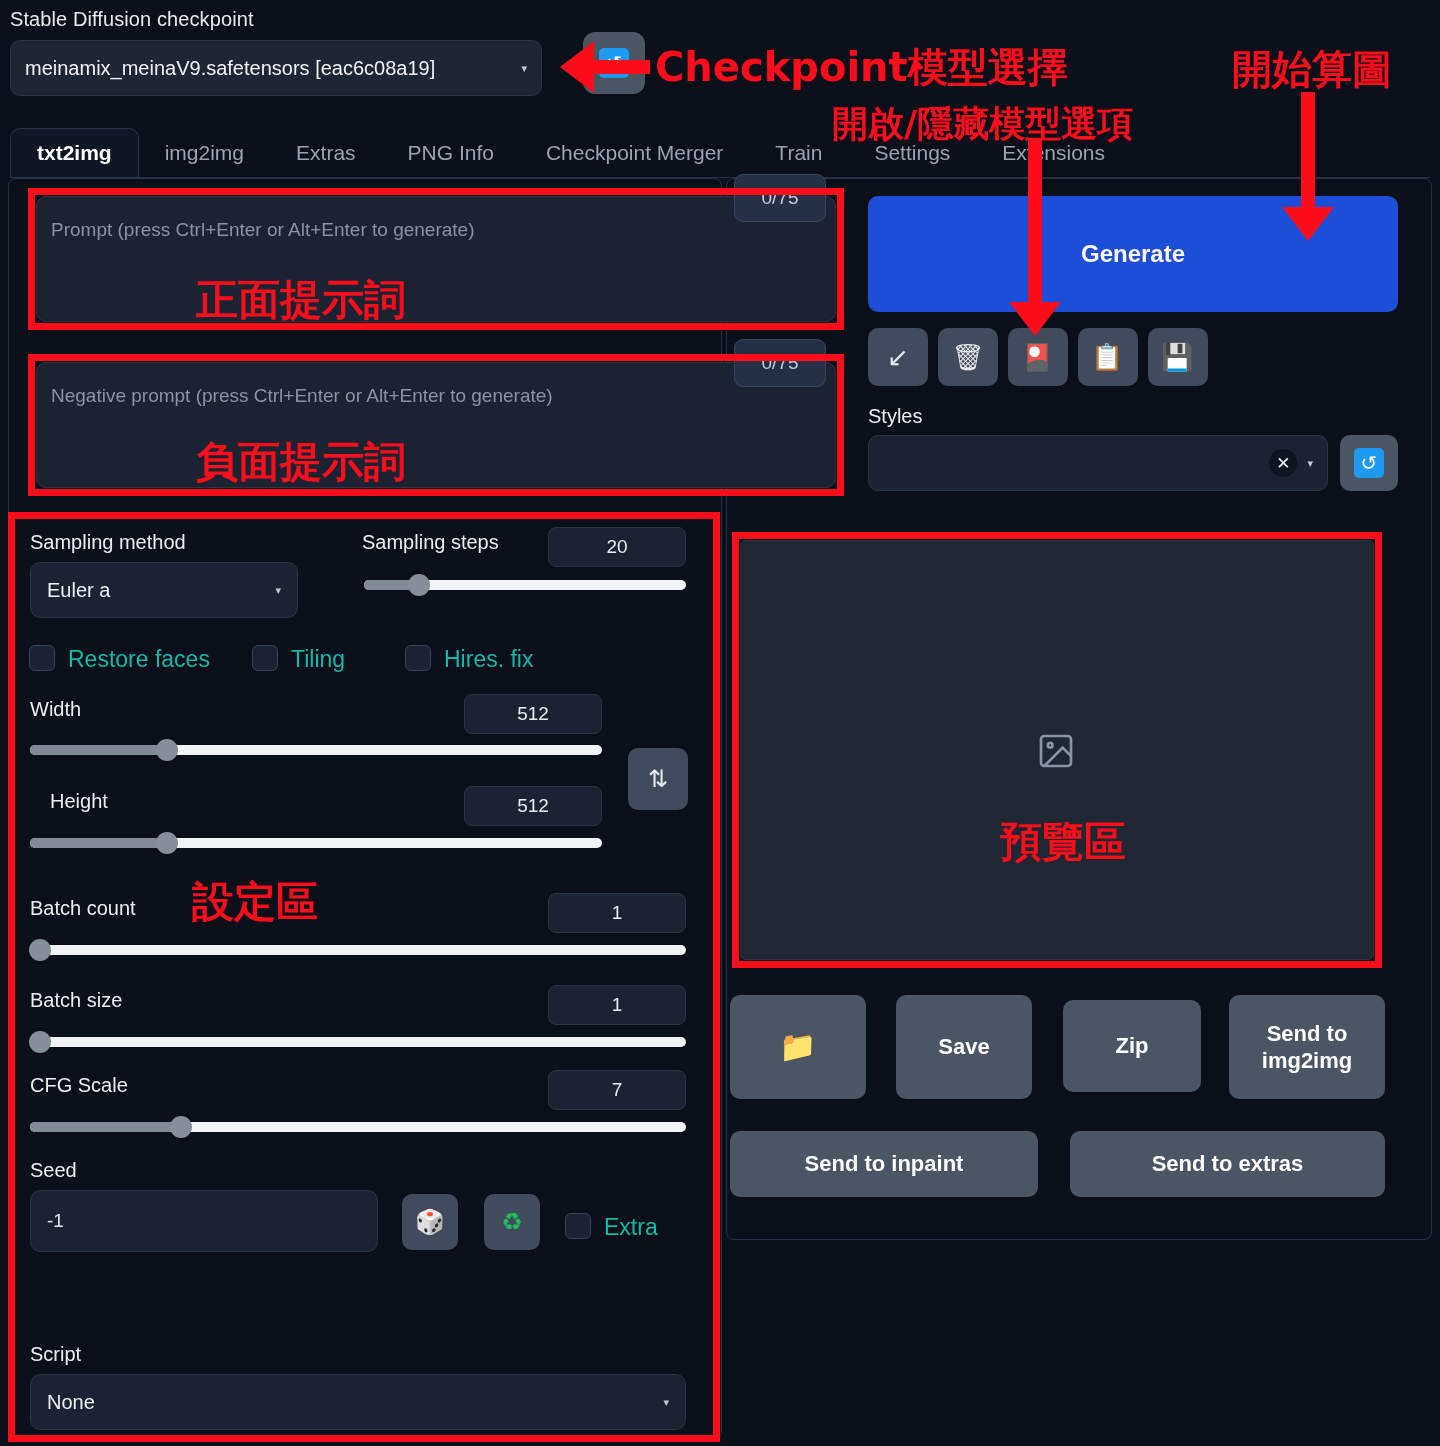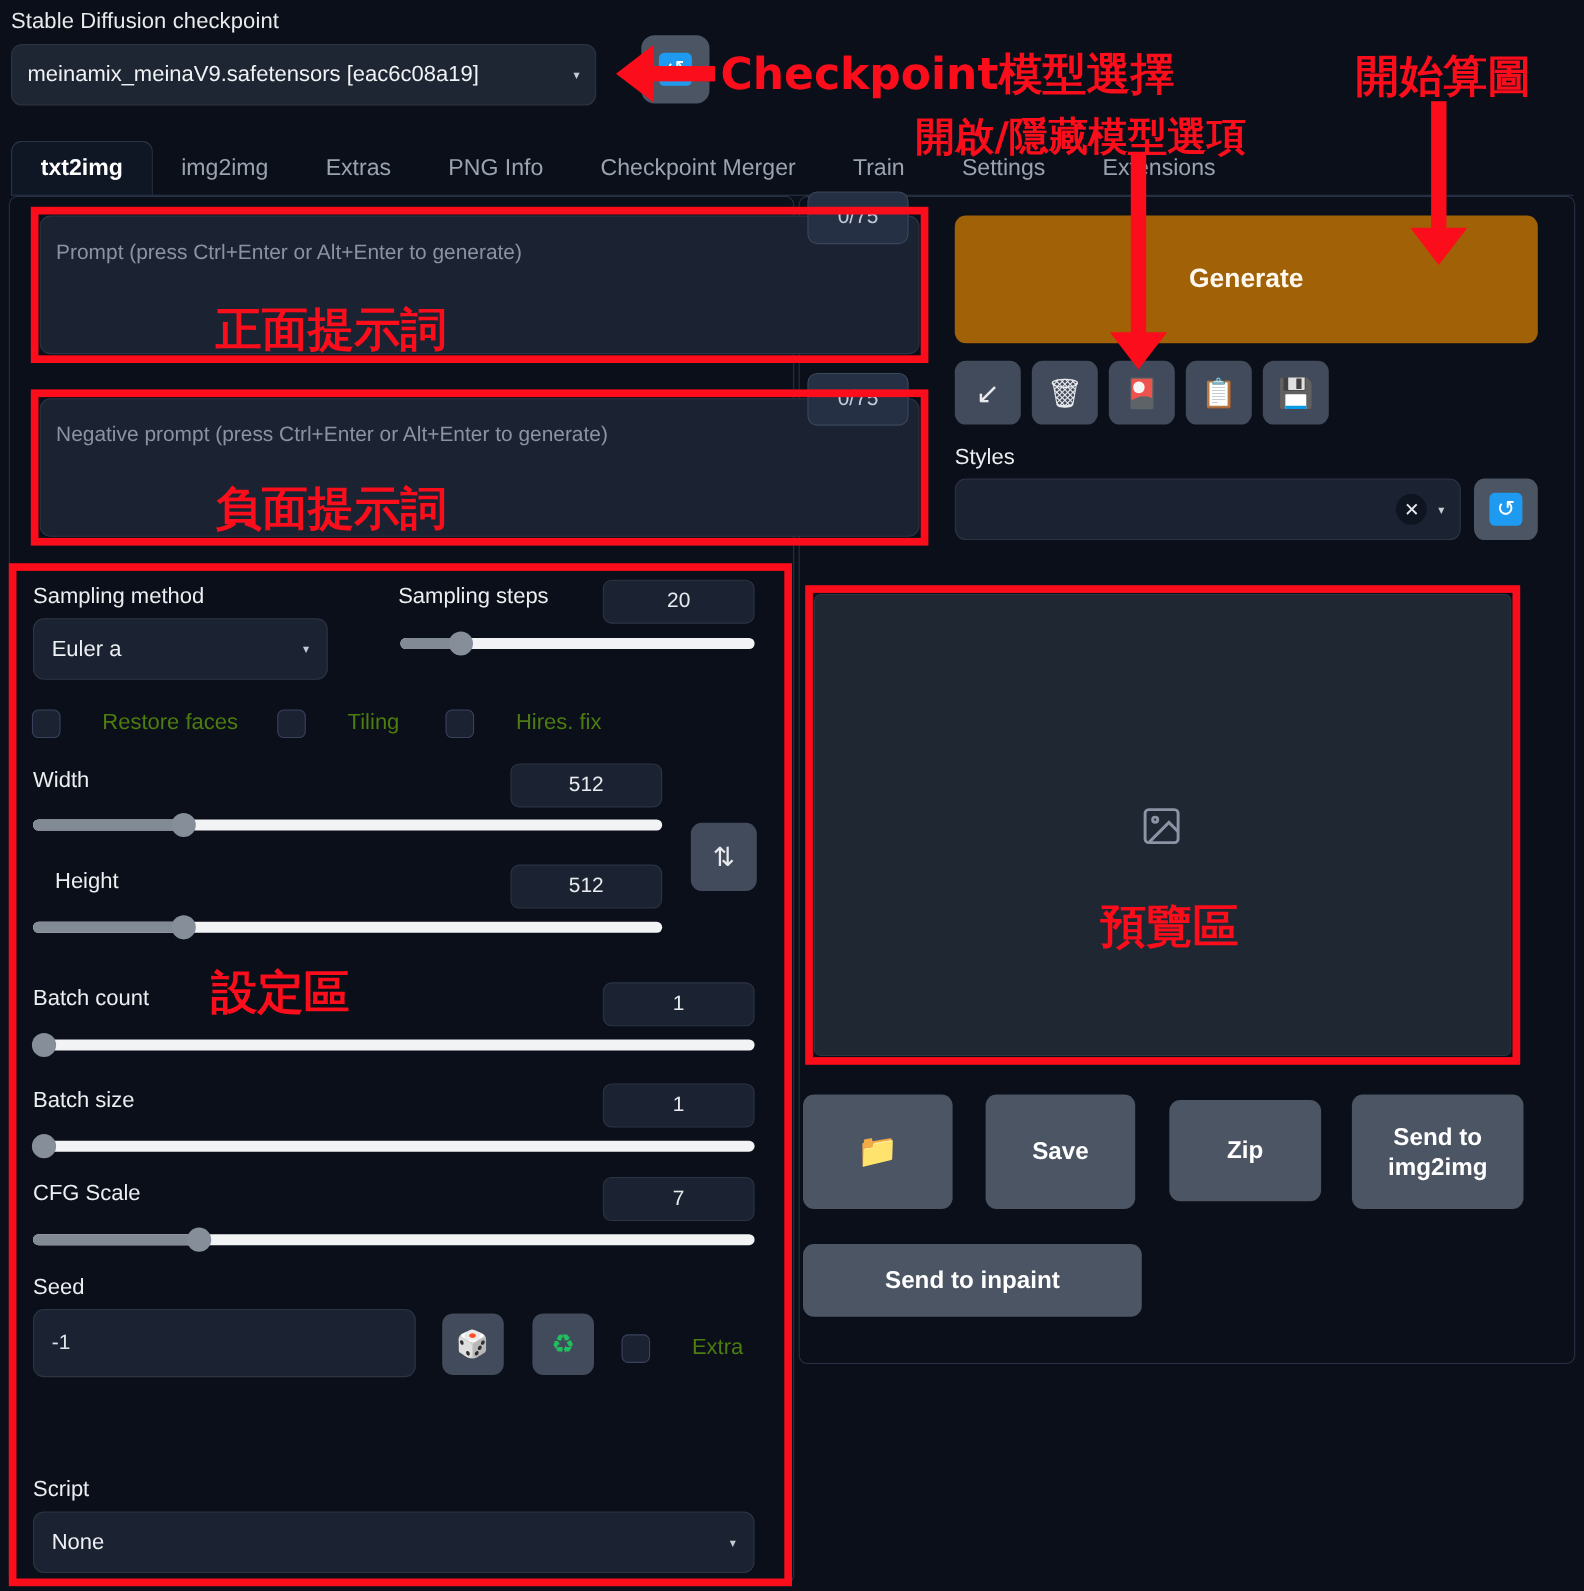--- a/index.html
+++ b/index.html
@@ -67,21 +67,21 @@
   .prompt-ph { position: absolute; font-size: 19px; color: #8b93a1; }
   .token-badge {
     position: absolute; width: 92px; height: 48px;
     background: #263044; border: 1px solid #3a465c; border-radius: 9px;
     color: #c3cada; font-size: 19px; display: flex; align-items: center; justify-content: center;
   }
 
   
   .generate-btn {
     position: absolute; left: 868px; top: 196px; width: 530px; height: 116px;
-    background: #a16207; border-radius: 10px;
+    background: #1d4ed8; border-radius: 10px;
     display: flex; align-items: center; justify-content: center;
     font-size: 24px; font-weight: bold; color: #fff8f0;
   }
   .icon-btn {
     position: absolute; width: 60px; height: 58px; top: 328px;
     background: #424b5b; border-radius: 10px;
     display: flex; align-items: center; justify-content: center; font-size: 26px;
   }
   .styles-label { position: absolute; left: 868px; top: 405px; font-size: 20px; color: #eceef1; }
   .styles-field {
@@ -114,21 +114,21 @@
   .slider { position: absolute; height: 10px; border-radius: 6px; background: #f2f3f5; }
   .slider .fill { position: absolute; left: 0; top: 0; height: 10px; border-radius: 6px; background: #828a96; }
   .slider .knob {
     position: absolute; top: -6px; width: 22px; height: 22px; border-radius: 50%;
     background: #868e9a; transform: translateX(-11px);
   }
   .cbx {
     position: absolute; width: 26px; height: 26px; border-radius: 6px;
     background: #1b2332; border: 1px solid #39425a;
   }
-  .cbx-lbl { position: absolute; font-size: 20px; color: #4d7c0f; margin-left: 25px; }
+  .cbx-lbl { position: absolute; font-size: 23px; color: #14b8a6; }
   .sq-btn {
     position: absolute; background: #424b5b; border-radius: 10px;
     display: flex; align-items: center; justify-content: center; font-size: 24px; color: #e8eaed;
   }
   .txtinput {
     position: absolute; background: #1b2332; border: 1px solid #2c3544; border-radius: 10px;
     display: flex; align-items: center; padding: 0 16px; font-size: 19px; color: #dfe3ea;
   }
   .accordion {
     position: absolute; background: #0f1624; border: 1px solid #2a3344; border-radius: 8px;
@@ -317,20 +317,21 @@
   <div class="gbtn" style="left:730px;top:995px;width:136px;height:104px;">
     <span style="font-size:30px;">📁</span>
   </div>
   <div class="gbtn" style="left:896px;top:995px;width:136px;height:104px;">Save</div>
   <div class="gbtn" style="left:1063px;top:1000px;width:138px;height:92px;text-align:center;">Zip</div>
   <div class="gbtn" style="left:1229px;top:995px;width:156px;height:104px;flex-direction:column;">
     <span>Send to</span>
     <span>img2img</span>
   </div>
   <div class="gbtn" style="left:730px;top:1131px;width:308px;height:66px;">Send to inpaint</div>
+  <div class="gbtn" style="left:1070px;top:1131px;width:315px;height:66px;">Send to extras</div>
 
   <div class="ann-bar" style="left:585px;top:60px;width:65px;height:14px;"></div>
   <div class="ann-head head-left" style="left:560px;top:41px;"></div>
   <div class="ann-text" style="left:655px;top:40px;font-size:40px;">Checkpoint模型選擇</div>
 
   <div class="ann-text" style="left:832px;top:100px;font-size:36px;">開啟/隱藏模型選項</div>
   <div class="ann-bar" style="left:1028px;top:140px;width:14px;height:170px;"></div>
   <div class="ann-head head-down" style="left:1009px;top:302px;"></div>
 
   <div class="ann-text" style="left:1232px;top:42px;font-size:40px;">開始算圖</div>

